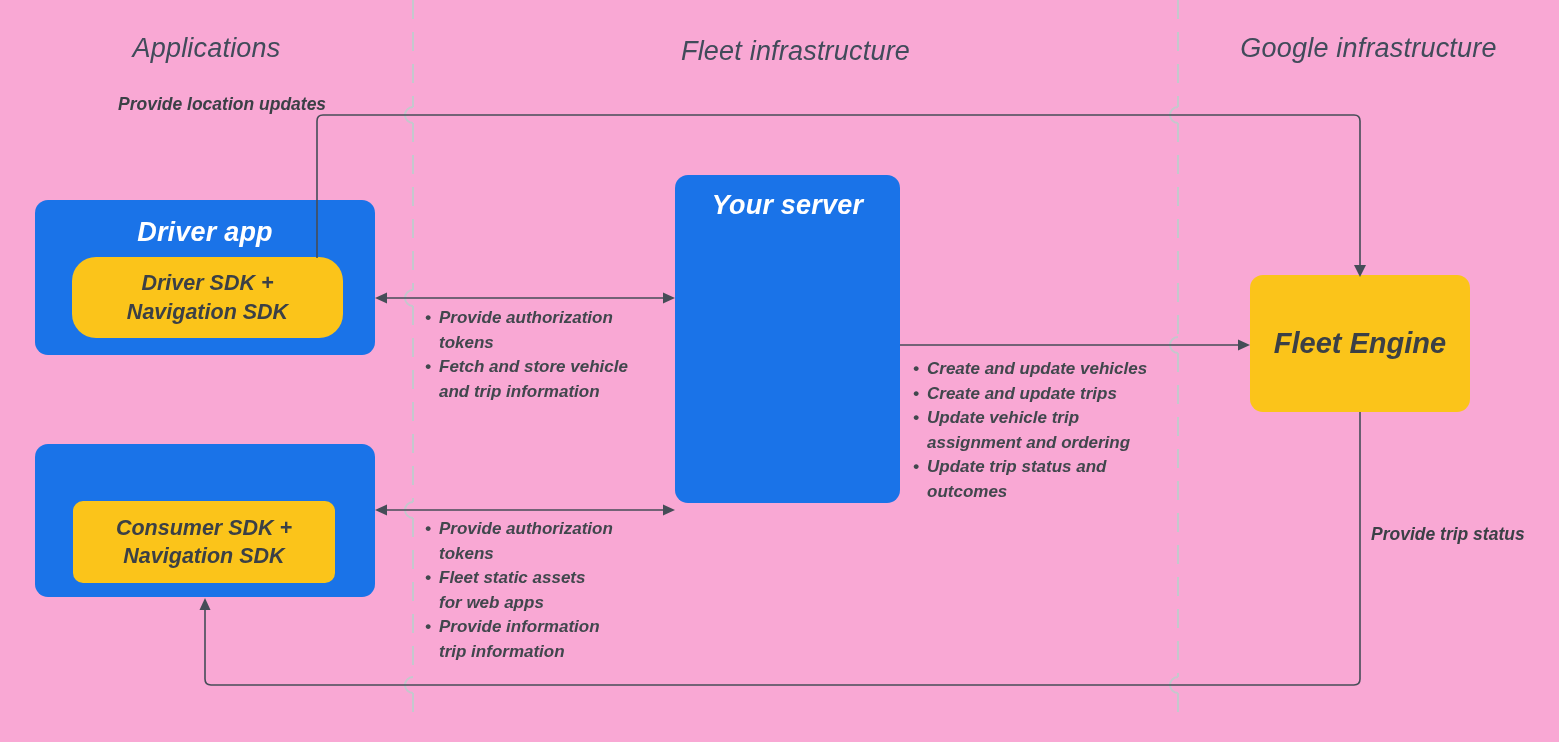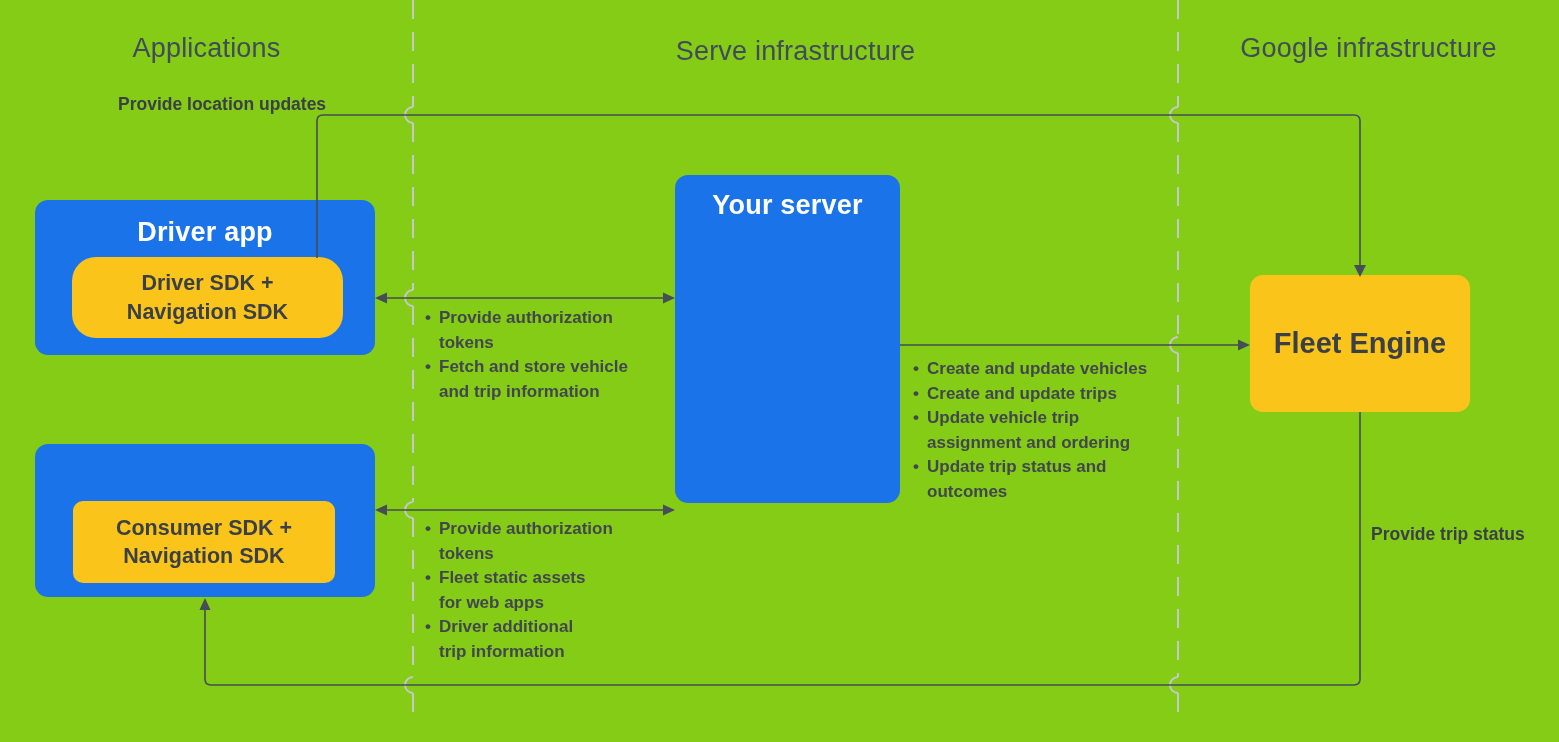--- a/index.html
+++ b/index.html
@@ -1,18 +1,19 @@
 <!DOCTYPE html>
 <html><head>
 <meta charset="utf-8">
 <style>
   html,body{margin:0;padding:0;background:#fff;}
   .stage{
-    position:relative;width:1559px;height:742px;overflow:hidden;background:#84cc16;
+    position:relative;width:1559px;height:742px;overflow:hidden;background:#f9a8d4;
     font-family:"Liberation Sans","DejaVu Sans",sans-serif;
+    font-style:italic;
   }
   .col-header{
     position:absolute;text-align:center;font-size:27px;font-weight:400;color:#414B5A;letter-spacing:.2px;
   }
   .edge-label{
     position:absolute;font-size:17.5px;font-weight:700;color:#3B4046;white-space:nowrap;
   }
   .box-blue{
     position:absolute;background:#1A73E8;border-radius:13px;
   }
@@ -42,21 +43,21 @@
   .divider-hop{stroke:#C5C8CD;stroke-width:2;fill:none;}
   .flow{stroke:#454D57;stroke-width:1.6;fill:none;}
   .head{fill:#454D57;stroke:none;}
 </style>
 </head>
 <body>
 
 <div class="stage">
 
   <div class="col-header" style="left:0;top:33px;width:413px;">Applications</div>
-  <div class="col-header" style="left:413px;top:36px;width:765px;">Serve infrastructure</div>
+  <div class="col-header" style="left:413px;top:36px;width:765px;">Fleet infrastructure</div>
   <div class="col-header" style="left:1178px;top:33px;width:381px;">Google infrastructure</div>
 
   <div class="edge-label" style="left:118px;top:94px;">Provide location updates</div>
   <div class="edge-label" style="left:1371px;top:524px;">Provide trip status</div>
 
   <div class="box-blue" style="left:35px;top:200px;width:340px;height:155px;">
     <div class="box-title">Driver app</div>
     <div class="box-yellow-inner" style="left:37px;top:57px;width:271px;height:81px;border-radius:24px;">Driver SDK +
 Navigation SDK</div>
   </div>
@@ -77,21 +78,21 @@
 tokens</li>
     <li>Fetch and store vehicle
 and trip information</li>
   </ul>
 
   <ul class="bullets" style="left:425px;top:517px;width:232px;">
     <li>Provide authorization
 tokens</li>
     <li>Fleet static assets
 for web apps</li>
-    <li>Driver additional
+    <li>Provide information
 trip information</li>
   </ul>
 
   <ul class="bullets" style="left:913px;top:349px;width:262px;margin-top:8px;">
     <li>Create and update vehicles</li>
     <li>Create and update trips</li>
     <li>Update vehicle trip
 assignment and ordering</li>
     <li>Update trip status and
 outcomes</li>

